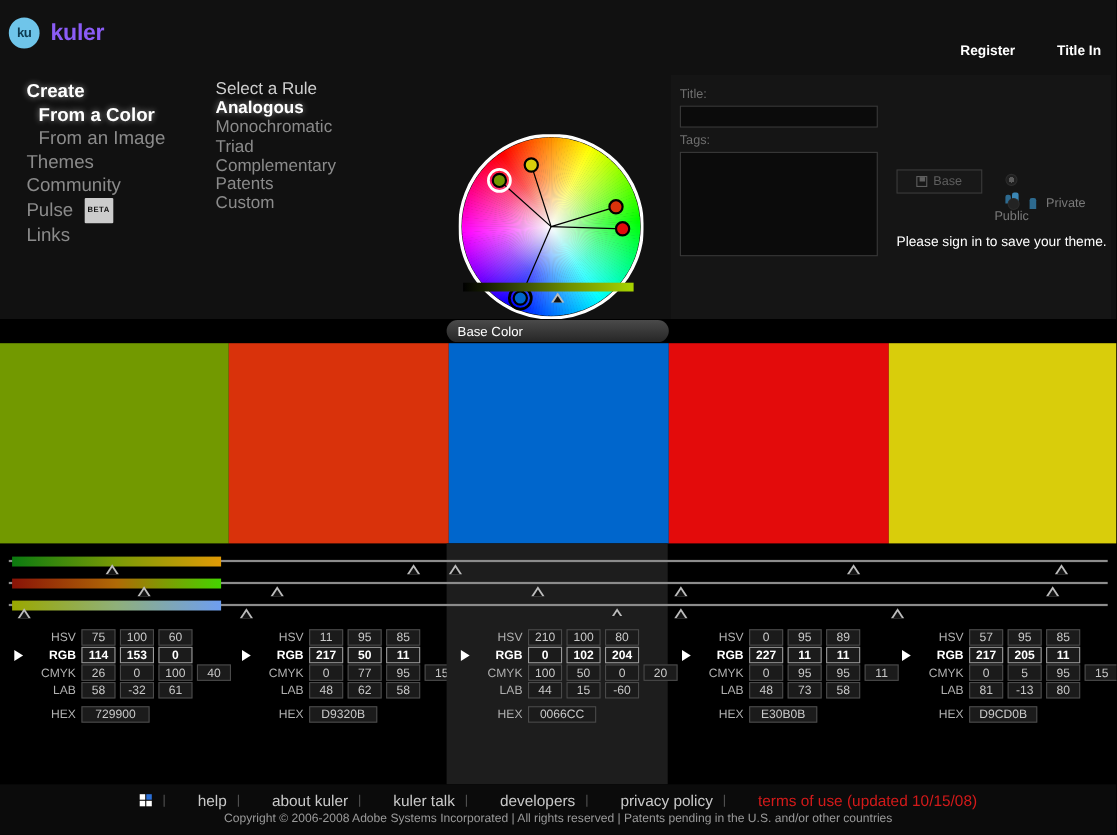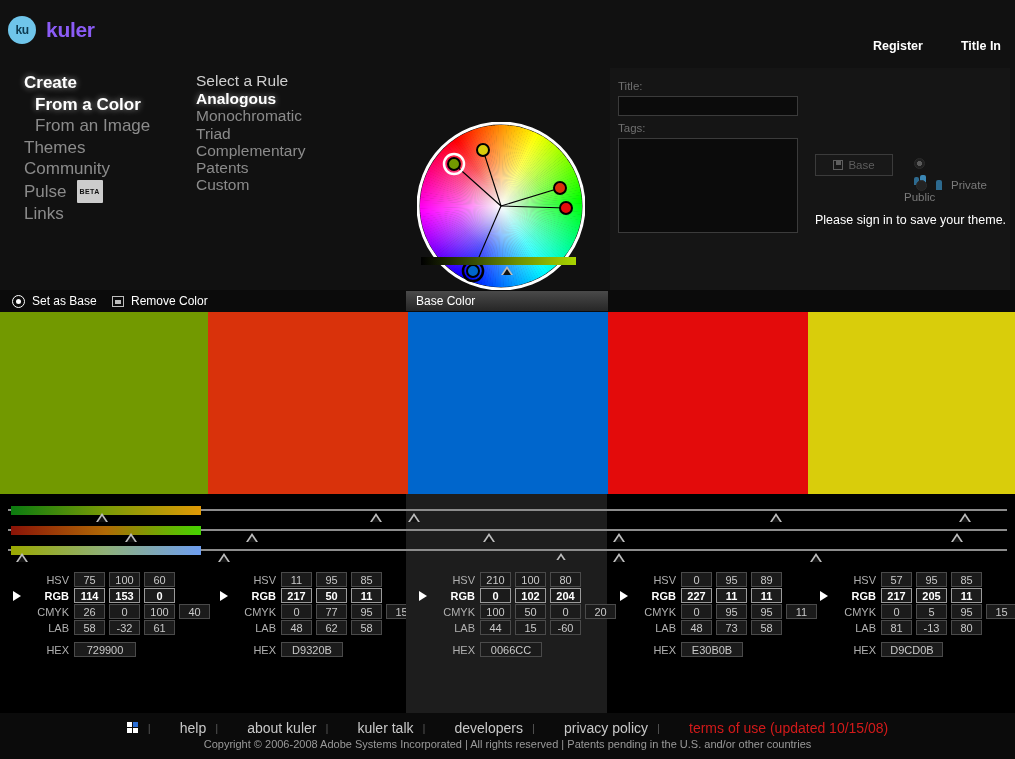--- a/index.html
+++ b/index.html
@@ -89,21 +89,21 @@
   .ico-base {
     width: 13px; height: 13px; border-radius: 50%; border: 1.6px solid #ffffff;
     display: flex; align-items: center; justify-content: center;
   }
   .ico-base i { width: 5px; height: 5px; border-radius: 50%; background: #ffffff; display: block; }
   .ico-remove { width: 12px; height: 11px; border: 1.3px solid #bdbdbd; position: relative; }
   .ico-remove::after { content: ""; position: absolute; left: 1.5px; bottom: 1.5px; width: 6px; height: 4px; background: #bdbdbd; }
   .base-tab {
     position: absolute; left: 406px; top: 291px; width: 202px; height: 20px;
     background: linear-gradient(to bottom, #4a4a4a, #262626);
-    color: #ffffff; font-size: 12px; display: flex; align-items: center; padding-left: 10px;
+    color: #ffffff; font-size: 12px; display: flex; align-items: center; padding-left: 10px; border-radius: 10px;
   }
 
   
   .swatches { position: absolute; left: 0; top: 312px; width: 1015px; height: 182px; display: flex; }
   .swatch { height: 182px; cursor: pointer; }
 
   
   .sliders { position: absolute; left: 0; top: 494px; width: 1015px; height: 66px; }
   .col-bg { position: absolute; top: 0; height: 66px; }
   .track { position: absolute; left: 8px; width: 999px; height: 2px; background: #8c8c8c; }
@@ -414,32 +414,20 @@
       <div class="radio-row" style="left:306px; top:111px;">
         <span class="radio"></span>
         <span style="display:inline-block;width:6px;height:10px;background:#2d6a8f;border-radius:2px 2px 0 0;margin:0 3px;"></span>
         <span class="radio-lbl">Private</span>
       </div>
 
       <div class="signin-msg">Please sign in to save your theme.</div>
     </div>
   </div>
 
-  <div class="actionbar">
-    <div class="act" style="left:12px; top:4px;">
-      <span class="ico-base">
-          <i></i>
-        </span>
-      <span>Set as Base</span>
-    </div>
-    <div class="act" style="left:112px; top:4px;">
-      <span class="ico-remove"></span>
-      <span>Remove Color</span>
-    </div>
-  </div>
   <div class="base-tab">
     <span>Base Color</span>
   </div>
 
   <div class="swatches" id="swatch-strip">
       <div class="swatch" style="width: 208px; background: rgb(114, 153, 0);"></div>
       <div class="swatch" style="width: 200px; background: rgb(217, 50, 11);"></div>
       <div class="swatch" style="width: 200px; background: rgb(0, 102, 204);"></div>
       <div class="swatch" style="width: 200px; background: rgb(227, 11, 11);"></div>
       <div class="swatch" style="width: 207px; background: rgb(217, 205, 11);"></div>

